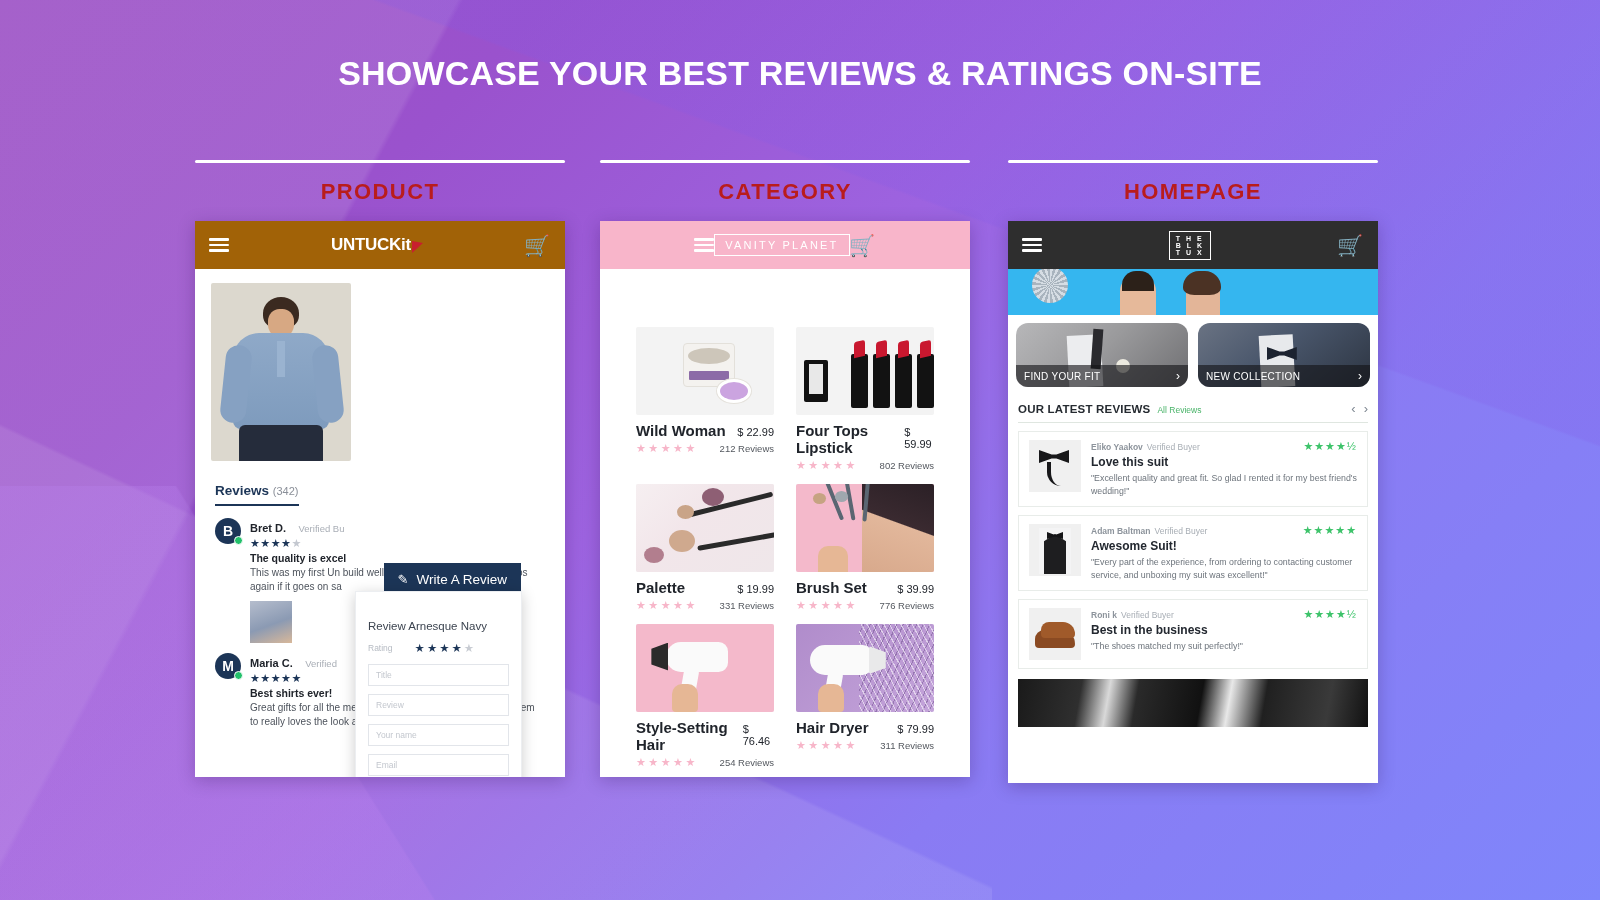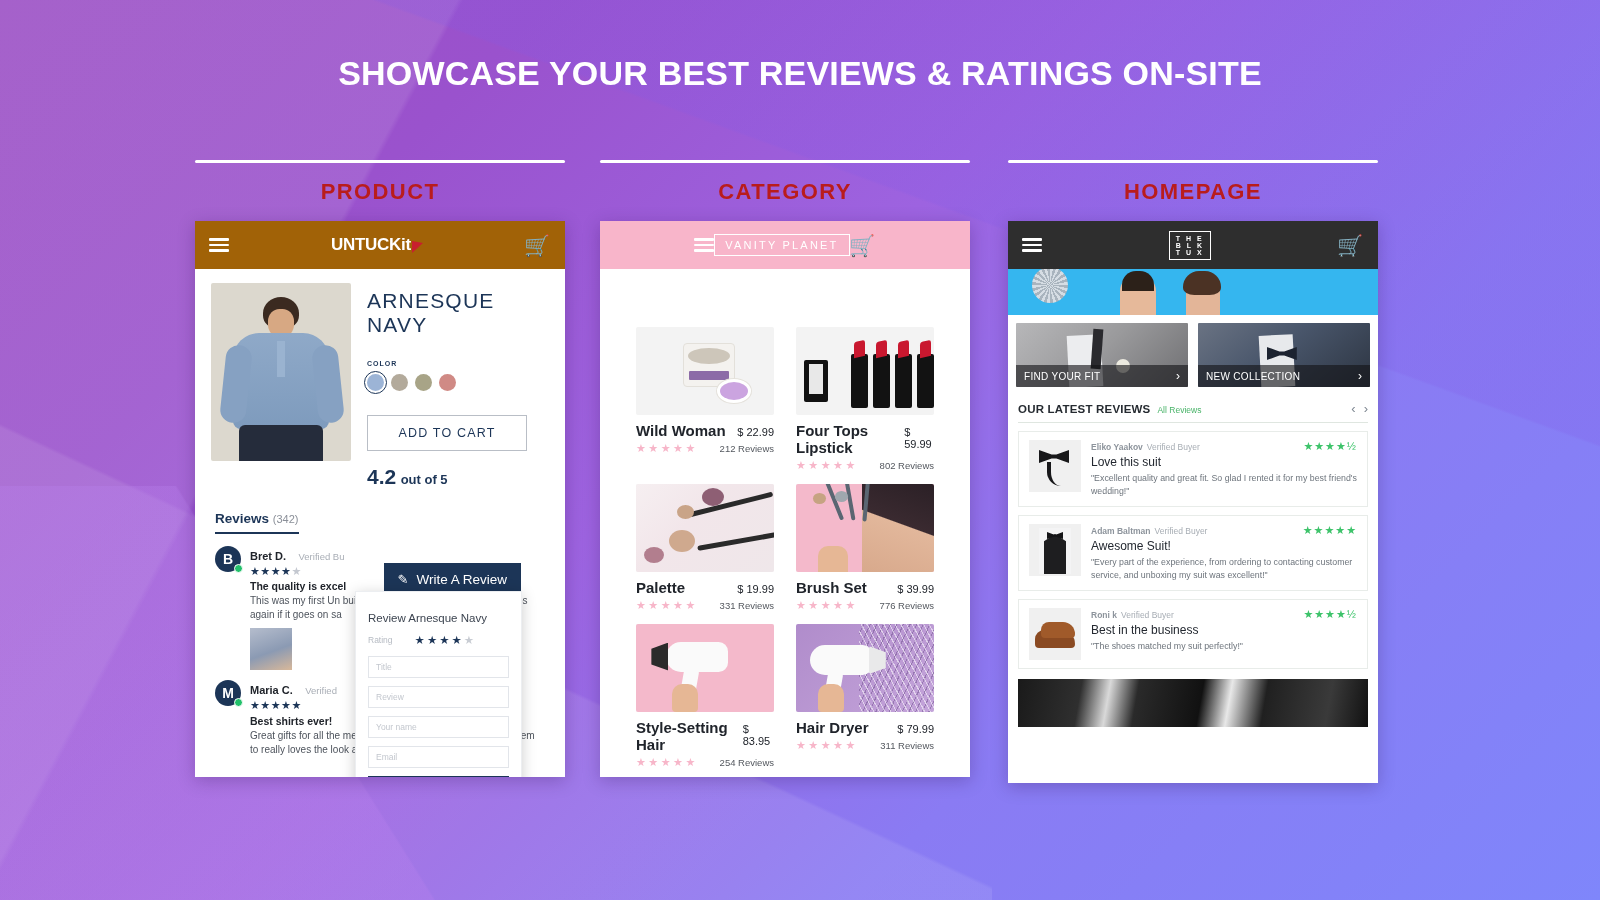--- a/index.html
+++ b/index.html
@@ -106,21 +106,21 @@
   .rev-name { font-size:11px; font-weight:bold; color:#20242b; display:inline-block;}
   .rev-verified { font-size:9.5px; color:#a9aeb6; margin-left:8px;}
   .stars-navy { color:#1c3557; font-size:11px; letter-spacing:0.5px; line-height:1.3;}
   .stars-navy .off { color:#c4c8d0; }
   .rev-title { font-size:10.5px; font-weight:bold; color:#20242b; margin-top:2px;}
   .rev-text { font-size:10px; color:#4d535c; line-height:1.42; margin-top:2px;}
   .rev-thumb { width:42px;height:42px;margin-top:6px;background:linear-gradient(160deg,#b5bdcd 0%,#8b9ab3 55%,#d8b89a 100%); }
 
   
   .rev-form { position:absolute; left:160px; top:370px; width:167px; background:#fff;
-              box-shadow:0 3px 14px rgba(0,0,0,.20); border:1px solid #eceef1; padding:20px 12px 14px 12px; z-index:4;}
+              box-shadow:0 3px 14px rgba(0,0,0,.20); border:1px solid #eceef1; padding:28px 12px 14px 12px; z-index:4;}
   .rf-title { font-size:11.5px; color:#3c4450; margin-bottom:9px; }
   .rf-rating { display:flex; align-items:center; gap:22px; margin-bottom:9px;}
   .rf-rating .lbl { font-size:8.5px; color:#b6bbc3;}
   .rf-rating .stars { color:#1c3557; font-size:11.5px; letter-spacing:2px;}
   .rf-rating .stars .off{ color:#c8ccd3;}
   .rf-input { width:100%; border:1px solid #e2e5ea; height:22px; font-size:8.5px; color:#c3c7ce;
               padding:0 7px; margin-bottom:8px; display:flex; align-items:center; background:#fff;}
   .rf-submit { width:100%; background:#1c3557; color:#fff; text-align:center; font-size:9.5px;
                font-weight:bold; letter-spacing:1.2px; padding:9px 0; margin-top:2px; cursor:pointer;}
 
@@ -162,21 +162,21 @@
   
   .hp-hero { height:46px; margin:0 0 0 0; position:relative; overflow:hidden; background:#35b6ef;}
   .hp-hero .disco{position:absolute;left:24px;top:-2px;width:36px;height:36px;border-radius:50%;
      background:repeating-conic-gradient(#d6dde4 0 10deg,#a9b4be 10deg 20deg);}
   .hp-hero .p1{position:absolute;left:112px;top:6px;width:36px;height:48px;background:#e6b99a;border-radius:16px 16px 6px 6px;}
   .hp-hero .p1 h{position:absolute;left:2px;top:-4px;width:32px;height:20px;background:#2c2119;border-radius:14px 14px 0 0;display:block;}
   .hp-hero .p2{position:absolute;left:178px;top:8px;width:34px;height:46px;background:#e3b598;border-radius:16px 16px 6px 6px;}
   .hp-hero .p2 h{position:absolute;left:-3px;top:-6px;width:38px;height:24px;background:#4b3224;border-radius:16px 16px 30% 30%;display:block;}
 
   .hp-tiles { display:flex; gap:10px; padding:8px 8px 0 8px;}
-  .hp-tile { flex:1; height:64px; position:relative; overflow:hidden; border-radius:1px;}
+  .hp-tile { flex:1; height:64px; position:relative; overflow:hidden; border-radius:12px;}
   .tile-grey { background:linear-gradient(135deg,#b7b7b9 0%,#9a9a9c 48%,#6f6f72 100%);}
   .tile-blue { background:linear-gradient(140deg,#6a7383 0%,#49566b 45%,#2d3542 100%);}
   .hp-tile .tie{position:absolute;left:44%;top:6px;width:10px;height:40px;background:#2a2a2e;transform:rotate(4deg);}
   .hp-tile .bowtie{position:absolute;left:40%;top:24px;width:30px;height:13px;background:#1c2330;
      clip-path: polygon(0 0,42% 34%,58% 34%,100% 0,100% 100%,58% 66%,42% 66%,0 100%);}
   .hp-tile .shirt{position:absolute;left:30%;top:12px;width:34px;height:52px;background:#ecedef;transform:rotate(-3deg);}
   .hp-tile .flower{position:absolute;left:58%;top:36px;width:14px;height:14px;border-radius:50%;background:#eceadf;}
   .hp-tile .cap{position:absolute;left:0;right:0;bottom:0;height:22px;background:rgba(20,20,22,.62);
      display:flex;align-items:center;justify-content:space-between;padding:0 8px;}
   .hp-tile .cap span{color:#fff;font-size:10px;letter-spacing:.3px;}
@@ -199,21 +199,21 @@
   .hp-thumb .vbow{position:absolute;left:18px;top:8px;width:16px;height:7px;background:#141416;
      clip-path: polygon(0 0,42% 34%,58% 34%,100% 0,100% 100%,58% 66%,42% 66%,0 100%);}
   .hp-thumb .shoe{position:absolute;left:6px;top:22px;width:40px;height:18px;background:#8a4a22;border-radius:9px 14px 4px 4px;}
   .hp-thumb .shoe2{position:absolute;left:12px;top:14px;width:34px;height:16px;background:#a05a2a;border-radius:8px 12px 4px 4px;}
 
   .hp-card-main { flex:1; min-width:0;}
   .hp-row1 { display:flex; justify-content:space-between; align-items:center;}
   .hp-author { font-size:8.5px; color:#8d949c; font-weight:bold;}
   .hp-author em{font-style:normal; font-weight:normal; color:#a7adb4; margin-left:4px;}
   .stars-green { color:#3dc36a; font-size:11px; letter-spacing:1px; white-space:nowrap;}
-  .hp-title { font-size:12px; font-weight:normal; color:#232830; margin-top:2px;}
+  .hp-title { font-size:12px; font-weight:bold; color:#232830; margin-top:2px;}
   .hp-body { font-size:8.8px; color:#6d747c; line-height:1.48; margin-top:3px;}
 
   .hp-footer { margin:10px 10px 0 10px; height:48px; background:
       linear-gradient(100deg,#1a1a1a 0%,#2f2f2f 18%,#d9d9d9 26%,#2a2a2a 34%,#111 52%,#e8e8e8 60%,#202020 70%,#3a3a3a 88%,#111 100%);}
 </style>
 </head>
 <body>
 
 <div class="bgshape s1"></div>
 <div class="bgshape s2"></div>
@@ -246,35 +246,20 @@
         <div class="pd-photo">
           <div class="model-head"></div>
             <div class="model-face"></div>
           <div class="model-neck"></div>
             <div class="model-shirt"></div>
           <div class="model-placket"></div>
             <div class="model-arm-l"></div>
           <div class="model-arm-r"></div>
             <div class="model-pants"></div>
         </div>
-        <div class="pd-info">
-          <div class="pd-title">ARNESQUE NAVY</div>
-          <div class="pd-color-label">COLOR</div>
-          <div class="swatches">
-            <span class="sw sel" style="background:#9cb4d6"></span>
-            <span class="sw" style="background:#b3aa9b"></span>
-            <span class="sw" style="background:#a8a487"></span>
-            <span class="sw" style="background:#d08a85"></span>
-          </div>
-          <div class="btn-cart">ADD TO CART</div>
-          <div class="pd-rating">
-            <b>4.2</b>
-            <span>out of 5</span>
-          </div>
-        </div>
       </div>
 
       <div class="rev-head">
         <div class="rev-tab">
           <span>Reviews</span>
           <em>(342)</em>
         </div>
       </div>
 
       <div class="btn-write">
@@ -442,21 +427,21 @@
           <div class="cat-img">
             <div class="pinkbg"></div>
             <div class="dryer">
                 <div class="noz"></div>
                 <div class="hdl"></div>
               </div>
             <div class="hand"></div>
           </div>
           <div class="cat-row1">
             <span class="cat-name">Style-Setting Hair</span>
-            <span class="cat-price">$ 83.95</span>
+            <span class="cat-price">$ 76.46</span>
           </div>
           <div class="cat-row2">
             <span class="stars-pink">★★★★★</span>
             <span class="cat-reviews">254 Reviews</span>
           </div>
         </div>
 
         <div class="cat-cell">
           <div class="cat-img">
             <div class="purpbg"></div>

